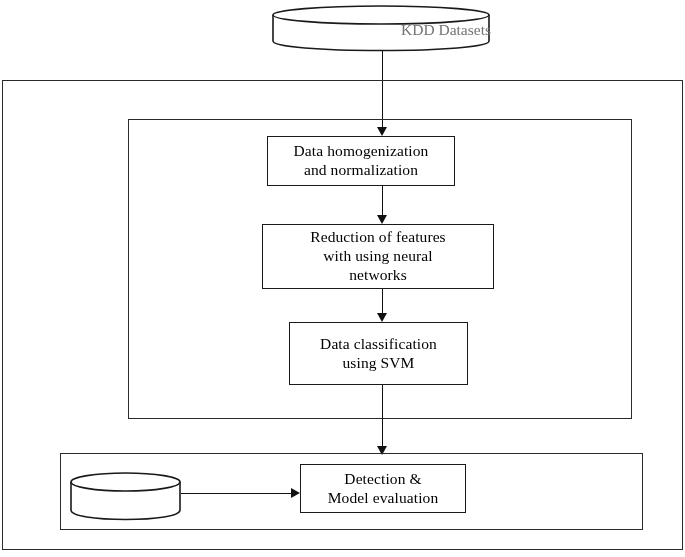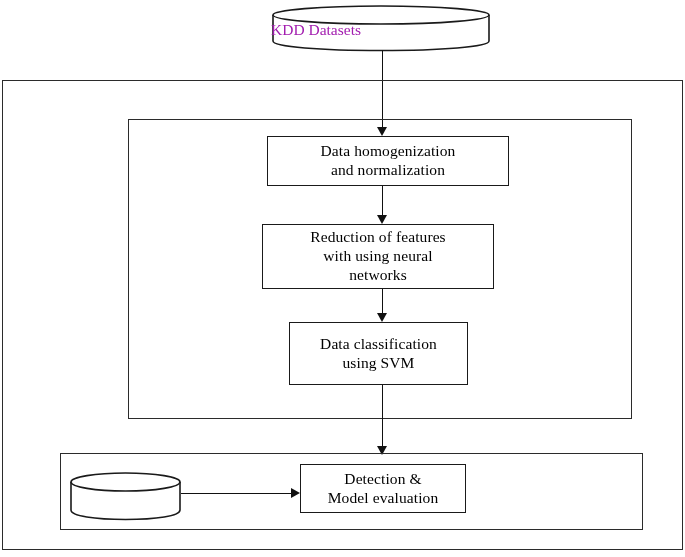--- a/index.html
+++ b/index.html
@@ -39,22 +39,22 @@
     letter-spacing: 0.1px;
   }
   
   .cyl {
     position: absolute;
   }
   .cyl svg { display: block; }
   .cyl-label {
     position: absolute;
     left: 0; right: 0;
-    text-align: left;
-    color: #a21caf;
+    text-align: right;
+    color: #737373;
     font-size: 15.5px;
     white-space: nowrap;
   }
   
   .vline {
     position: absolute;
     width: 0;
     border-left: 1.8px solid #111;
   }
   .hline {
@@ -90,21 +90,21 @@
     <div class="cyl-label" style="top:17px;">KDD Datasets</div>
   </div>
 
   <div class="vline" style="left:382px; top:50px; height:78px;"></div>
   <div class="arrow-down" style="left:377px; top:127px;"></div>
 
   <div class="container-box" style="left:2px; top:80px; width:681px; height:470px;"></div>
 
   <div class="container-box" style="left:128px; top:119px; width:504px; height:300px;"></div>
 
-  <div class="box proc-label" style="left:267px; top:136px; width:242px; height:50px;font-family:Liberation Serif, serif;">Data homogenization
+  <div class="box proc-label" style="left:267px; top:136px; width:188px; height:50px;font-family:Liberation Serif, serif;">Data homogenization
 and normalization</div>
 
   <div class="vline" style="left:382px; top:186px; height:30px;"></div>
   <div class="arrow-down" style="left:377px; top:215px;"></div>
 
   <div class="box proc-label" style="left:262px; top:224px; width:232px; height:65px;">Reduction of features
 with using neural
 networks</div>
 
   <div class="vline" style="left:382px; top:289px; height:26px;"></div>

